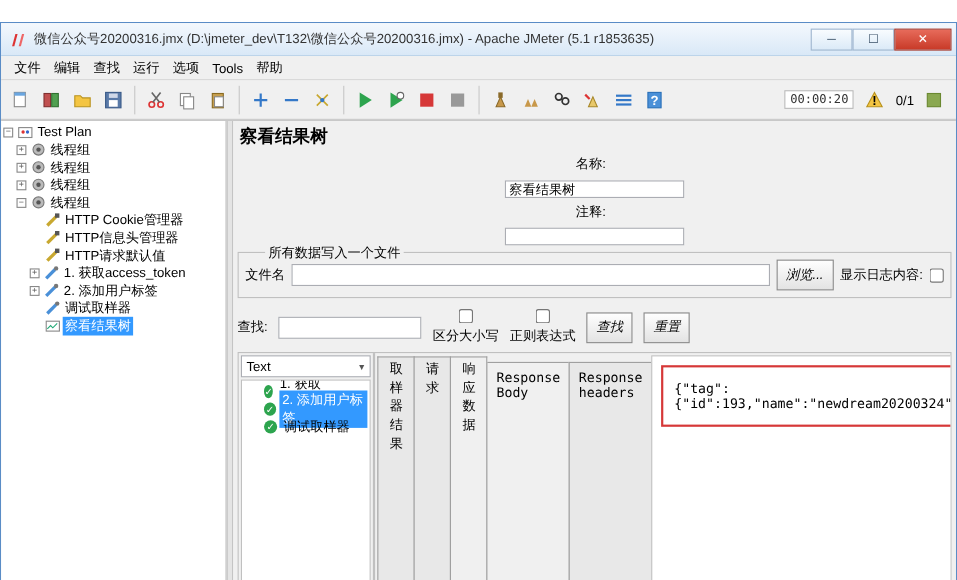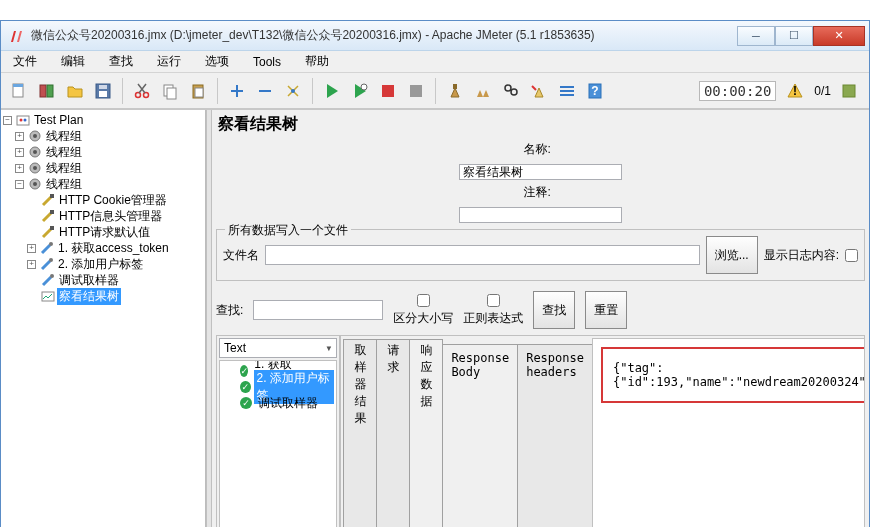--- a/index.html
+++ b/index.html
@@ -6,28 +6,28 @@
 body { background: #fff; }
 
 .window { width: 870px; height: 527px; border: 1px solid #5a8cc6; display: flex; flex-direction: column; background: #f0f0f0; margin-top: 20px; }
 .titlebar { height: 30px; background: linear-gradient(#f4f8fd, #d9e8f7); display: flex; align-items: center; padding: 0 4px; border-bottom: 1px solid #bcd4ea; }
 .titlebar-icon { width: 16px; height: 16px; margin: 0 6px 0 4px; }
 .titlebar-text { flex: 1; color: #333; }
 .win-btns { display: flex; gap: 0; }
 .win-btn { width: 38px; height: 20px; border: 1px solid #9fb6cf; background: linear-gradient(#f9fcff,#dbeaf7); display:flex; align-items:center; justify-content:center; color:#3b5168; font-size:11px; }
 .win-btn.close { width: 52px; background: linear-gradient(#e76b5b,#c83a28); color:#fff; border-color:#a73224; }
 
-.menubar { height: 22px; display: flex; align-items: center; padding: 0 6px; gap: 12px; background: #f0f0f0; border-bottom:1px solid #d4d4d4;}
+.menubar { height: 22px; display: flex; align-items: center; padding: 0 6px; gap: 0; background: #f0f0f0; border-bottom:1px solid #d4d4d4;}
 .menubar span { padding: 2px 6px; cursor: default; }
 
 .toolbar { height: 36px; display: flex; align-items: center; padding: 0 6px; gap: 4px; background: #f0f0f0; border-bottom:1px solid #c8c8c8;}
 .tb-sep { width: 1px; height: 26px; background: #c8c8c8; margin: 0 3px; }
 .tb-btn { width: 24px; height: 24px; display: flex; align-items:center; justify-content:center; border:1px solid transparent; }
 .tb-spacer { flex: 1; }
-.tb-time { border:1px solid #b8b8b8; background:#fff; padding:1px 4px; font-family: monospace; font-size:14px; color:#333;}
+.tb-time { border:1px solid #b8b8b8; background:#fff; padding:1px 4px; font-family: monospace; font-size:11px; color:#333;}
 .tb-count { margin-left:6px; }
 
 .content { flex: 1; display: flex; border-top:1px solid #c8c8c8; overflow:hidden;}
 
 .left-pane { width: 205px; background:#fff; border-right:1px solid #bcbcbc; overflow:auto; padding:2px;}
 .tree { font-family: "SimSun", monospace; font-size: 12px; }
 .tree-row { display:flex; align-items:center; height:16px; white-space:nowrap; padding-right:4px;}
 .tree-row .toggle { width:9px; height:9px; border:1px solid #888; display:inline-flex; align-items:center; justify-content:center; font-size:8px; line-height:1; margin-right:2px; color:#555; background:#fff;}
 .tree-row .spacer { display:inline-block; }
 .tree-row .icon { width:14px; height:14px; margin:0 2px; display:inline-flex; align-items:center; justify-content:center; }
@@ -36,24 +36,24 @@
 
 .vsplit { width:6px; background:#e4e4e4; border-left:1px solid #c0c0c0; border-right:1px solid #c0c0c0; cursor:col-resize;}
 
 .right-pane { flex:1; display:flex; flex-direction:column; background:#f0f0f0; padding:2px 4px 4px 4px; overflow:hidden;}
 .panel-title { font-size:16px; font-weight:bold; padding:2px 2px 4px 2px; }
 .field-row { display:flex; align-items:center; margin:2px 0; gap:6px;flex-direction:column;}
 .field-row label { width:34px; text-align:left; }
 .field-row input.txt { flex:1; border:1px solid #abadb3; background:#fff; height:20px; padding:0 3px;}
 
 .groupbox { border:1px solid #c0c0c0; margin:4px 0; padding:6px 6px 6px 6px; position:relative;}
-.groupbox .legend { position:absolute; top:-8px; left:8px; background:#f0f0f0; padding:0 3px; font-size:12px;}
+.groupbox .legend { position:absolute; top:-8px; left:24px; background:#f0f0f0; padding:0 3px; font-size:12px;}
 .file-row { display:flex; align-items:center; gap:6px;}
 .file-row input.txt { flex:1; border:1px solid #abadb3; height:20px; padding:0 3px; background:#fff;}
-.btn { border:1px solid #8a8a8a; background:linear-gradient(#fefefe,#e3e3e3); padding:2px 8px; height:38px; }
+.btn { border:1px solid #8a8a8a; background:linear-gradient(#fefefe,#e3e3e3); padding:2px 8px; height:28px;font-style:italic; }
 .chk { display:flex; align-items:center; gap:3px;flex-direction:column;}
 .chk input { width:13px; height:13px;}
 
 .search-row { display:flex; align-items:center; gap:10px; margin:6px 0;}
 .search-row input.txt { width:130px; border:1px solid #abadb3; height:20px; padding:0 3px; background:#fff;}
 
 .lower { flex:1; display:flex; border:1px solid #c0c0c0; background:#f0f0f0; overflow:hidden;}
 .lower-left { width:196px; display:flex; flex-direction:column; }
 .dd { border:1px solid #abadb3; background:#fff; height:20px; display:flex; align-items:center; padding:0 4px; margin:2px; position:relative; font-family:"SimSun",monospace;}
 .dd::after { content:"▾"; position:absolute; right:4px; color:#555; }

